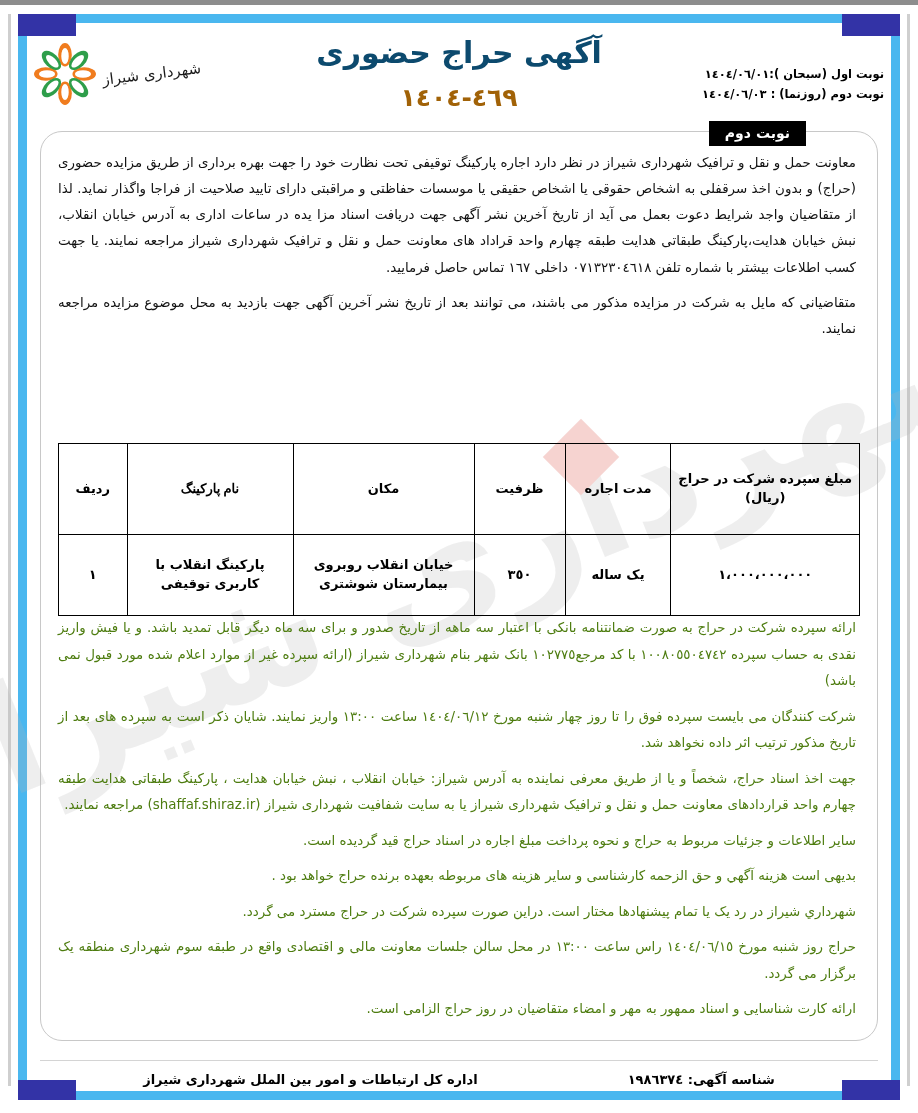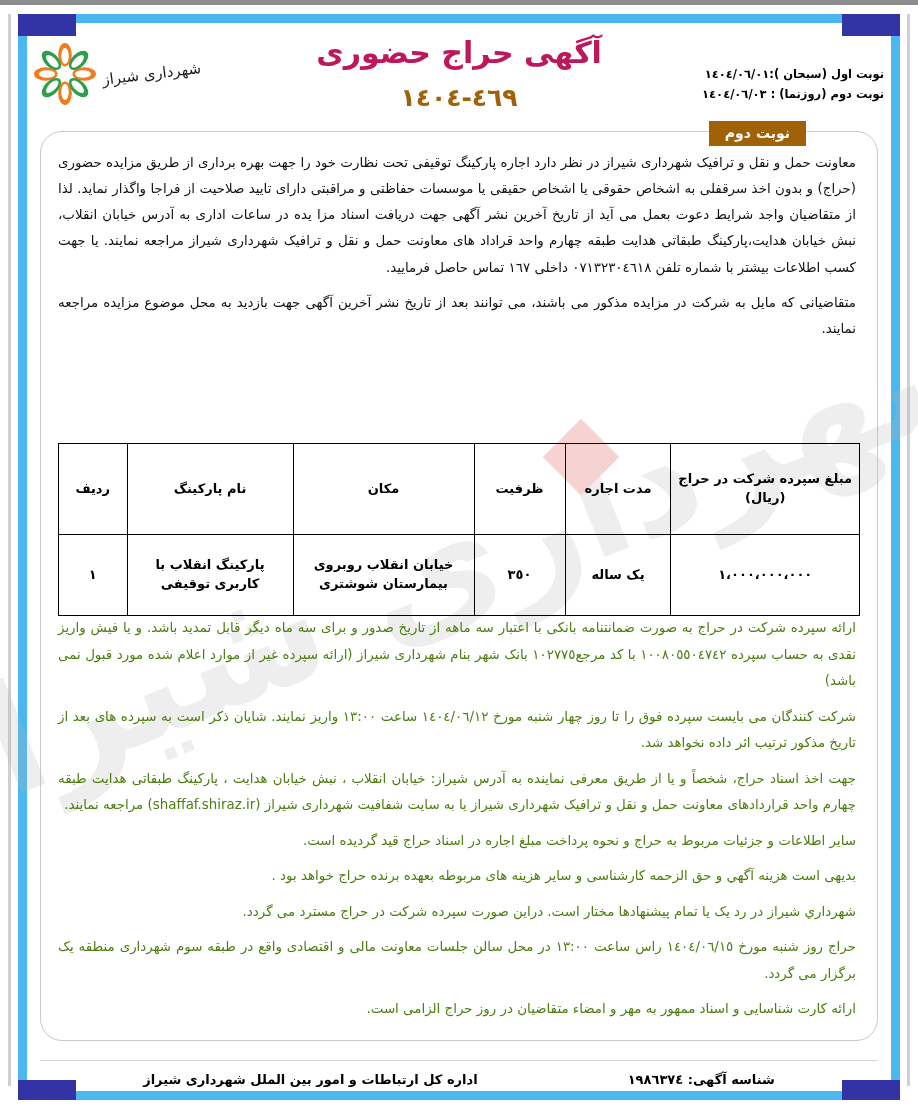--- a/index.html
+++ b/index.html
@@ -117,21 +117,21 @@
     letter-spacing: 1px;
   }
   .title-wrap {
     flex: 1;
     text-align: center;
   }
   .doc-title {
     font-family: "DejaVu Sans", "Liberation Sans", sans-serif;
     font-size: 30px;
     font-weight: bold;
-    color: #be185d;
+    color: #0c4a6e;
     letter-spacing: 1px;
     line-height: 1.15;
   }
   .doc-number {
     font-family: "DejaVu Sans", "Liberation Sans", sans-serif;
     font-size: 25px;
     font-weight: bold;
     color: #a16207;
     margin-top: 12px;
     direction: ltr;
@@ -146,21 +146,21 @@
     line-height: 1.75;
     white-space: nowrap;
     margin-top: 20px;
   }
 
   
   .round-badge {
     position: absolute;
     top: 121px;
     right: 112px;
-    background: #a16207;
+    background: #000000;
     color: #ffffff;
     font-size: 14px;
     font-weight: bold;
     padding: 4px 16px 5px 16px;
     z-index: 6;
     letter-spacing: 0.5px;
   }
 
   
   .content-frame {
@@ -209,21 +209,21 @@
     vertical-align: middle;
     font-size: 13px;
     font-weight: bold;
     color: #000;
     padding: 6px 4px;
     line-height: 1.45;
   }
   table.auction th { height: 78px; }
   table.auction td { height: 68px; }
   .col-row    { width: 8%;  }
-  .col-name   { width: 21%; }
+  .col-name   { width: 21%; font-family: Liberation Serif, serif; }
   .col-place  { width: 23%; }
   .col-cap    { width: 11%; }
   .col-dur    { width: 13%; margin-left: 36px; }
   .col-dep    { width: 24%; }
   .deposit-num { direction: ltr; unicode-bidi: isolate; display: inline-block; }
 
   
   .body-2 {
     position: absolute;
     top: 615px;

